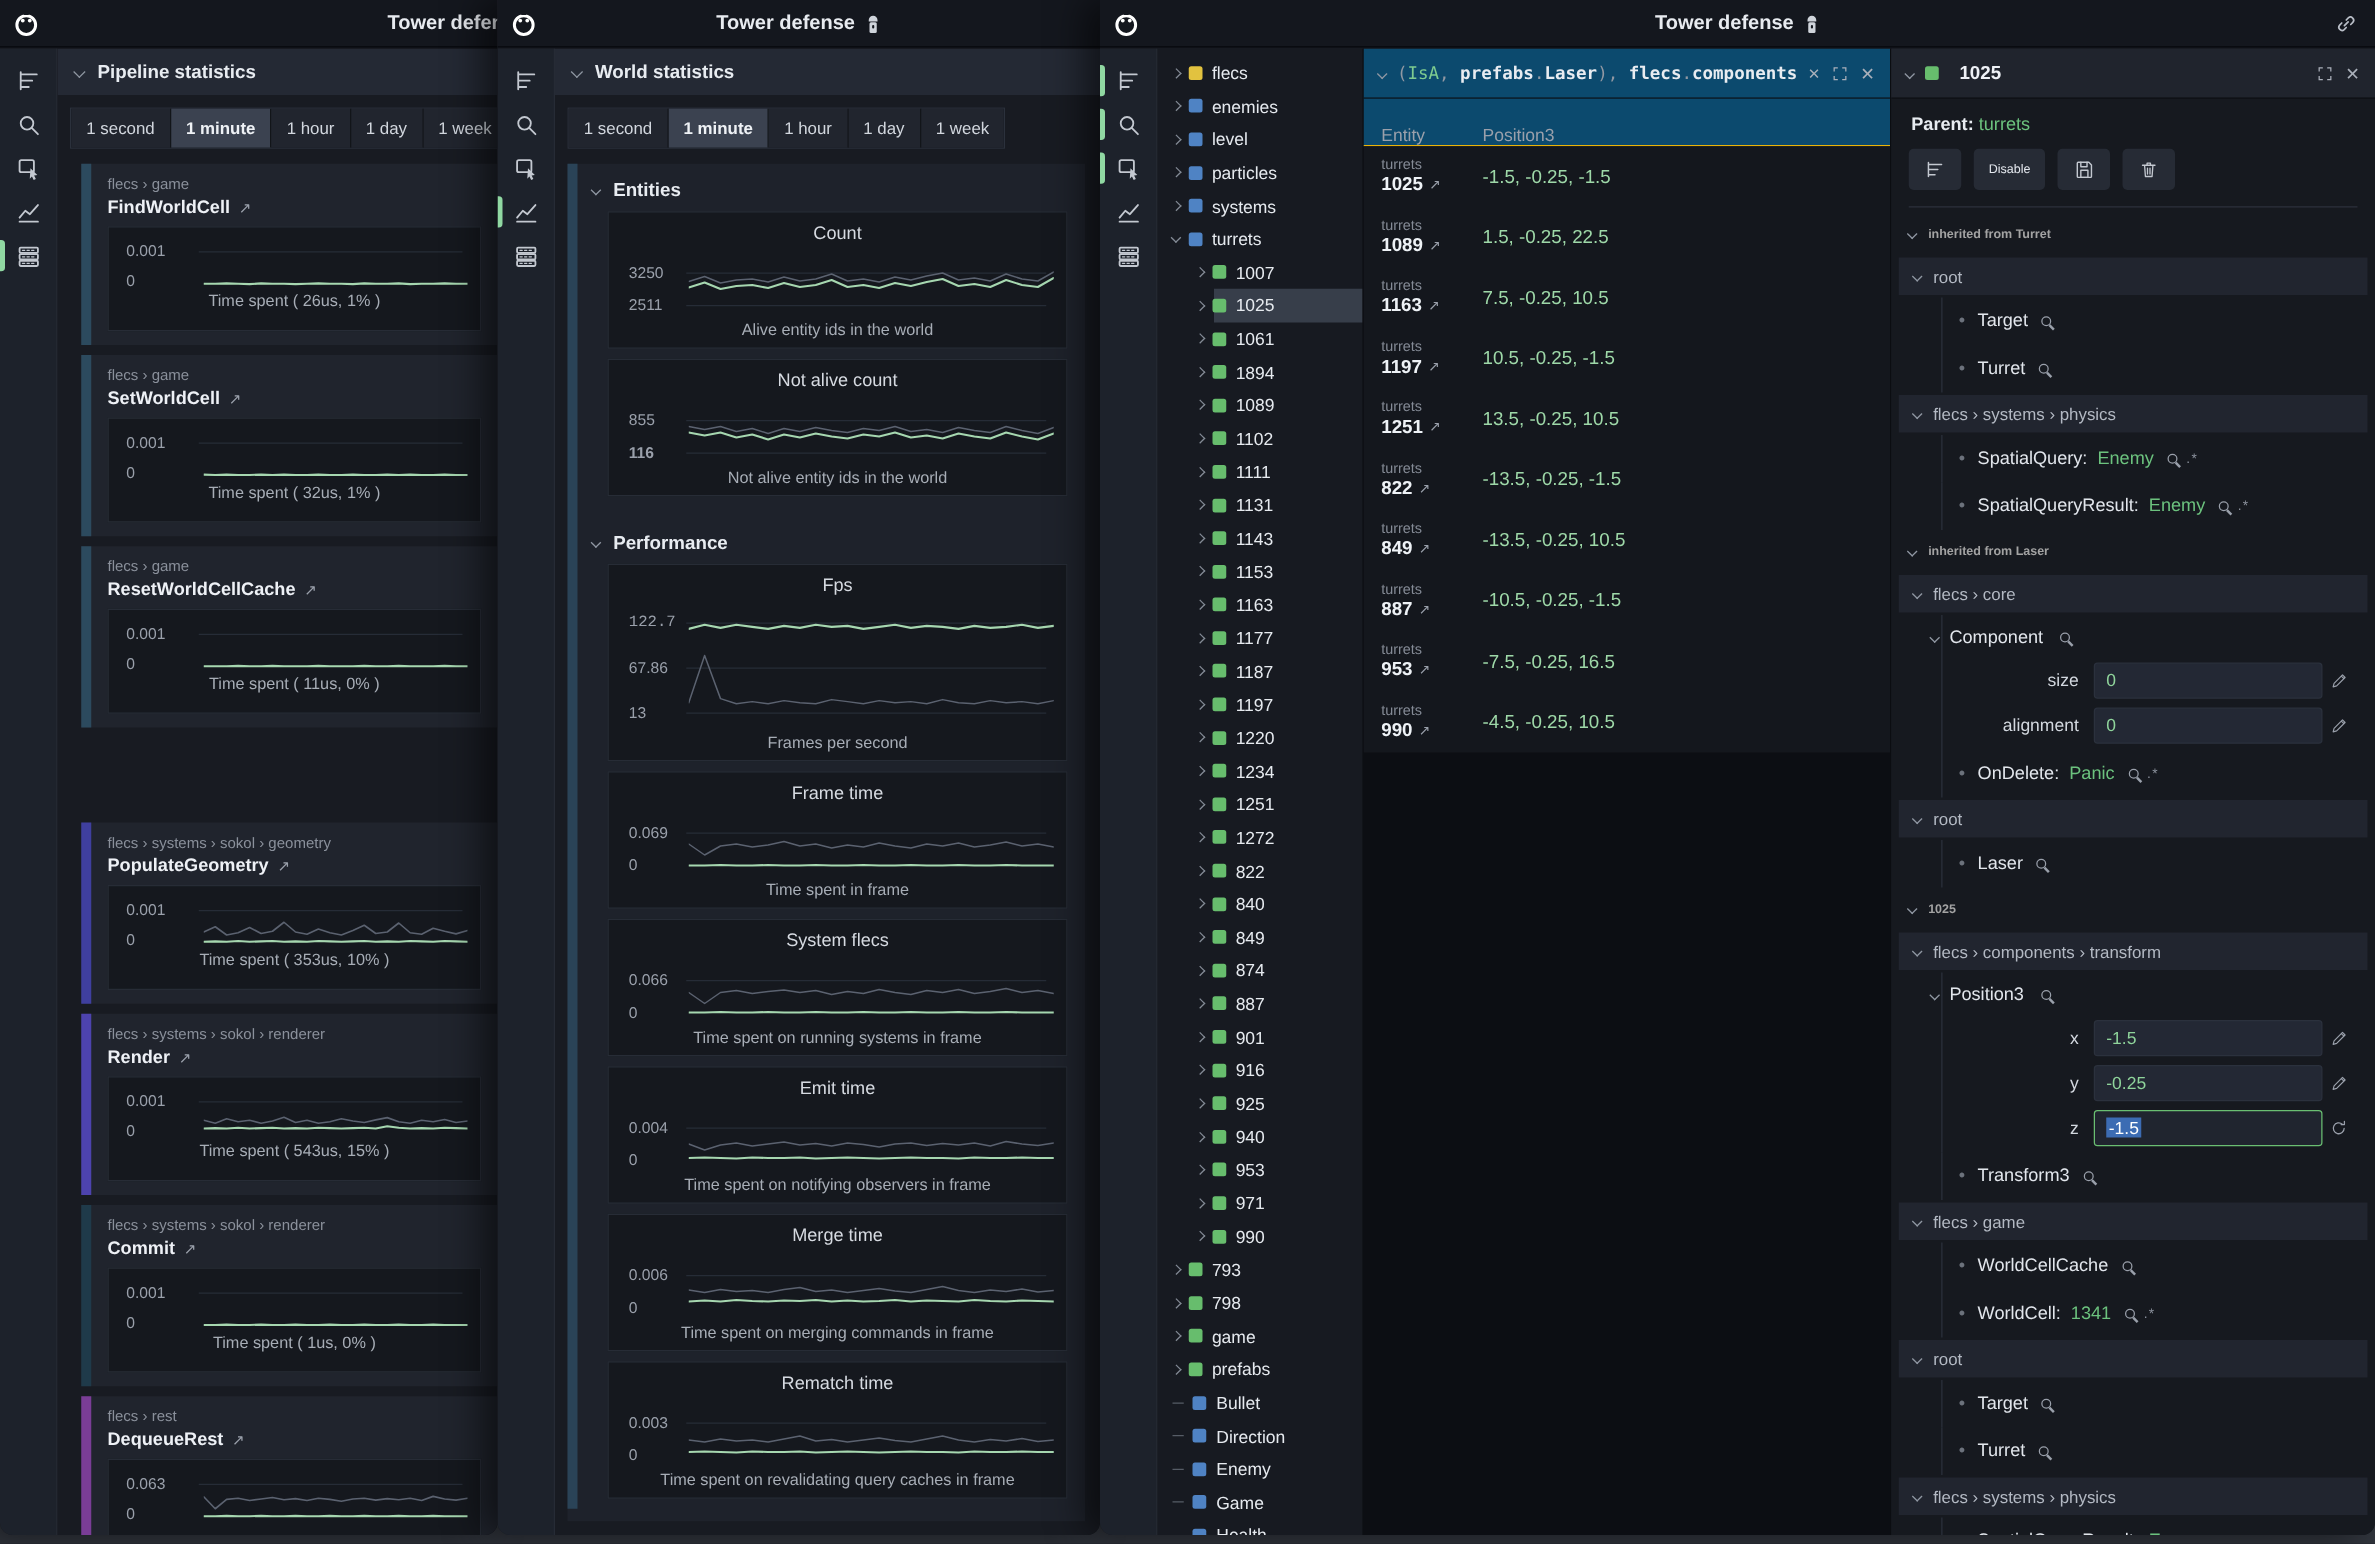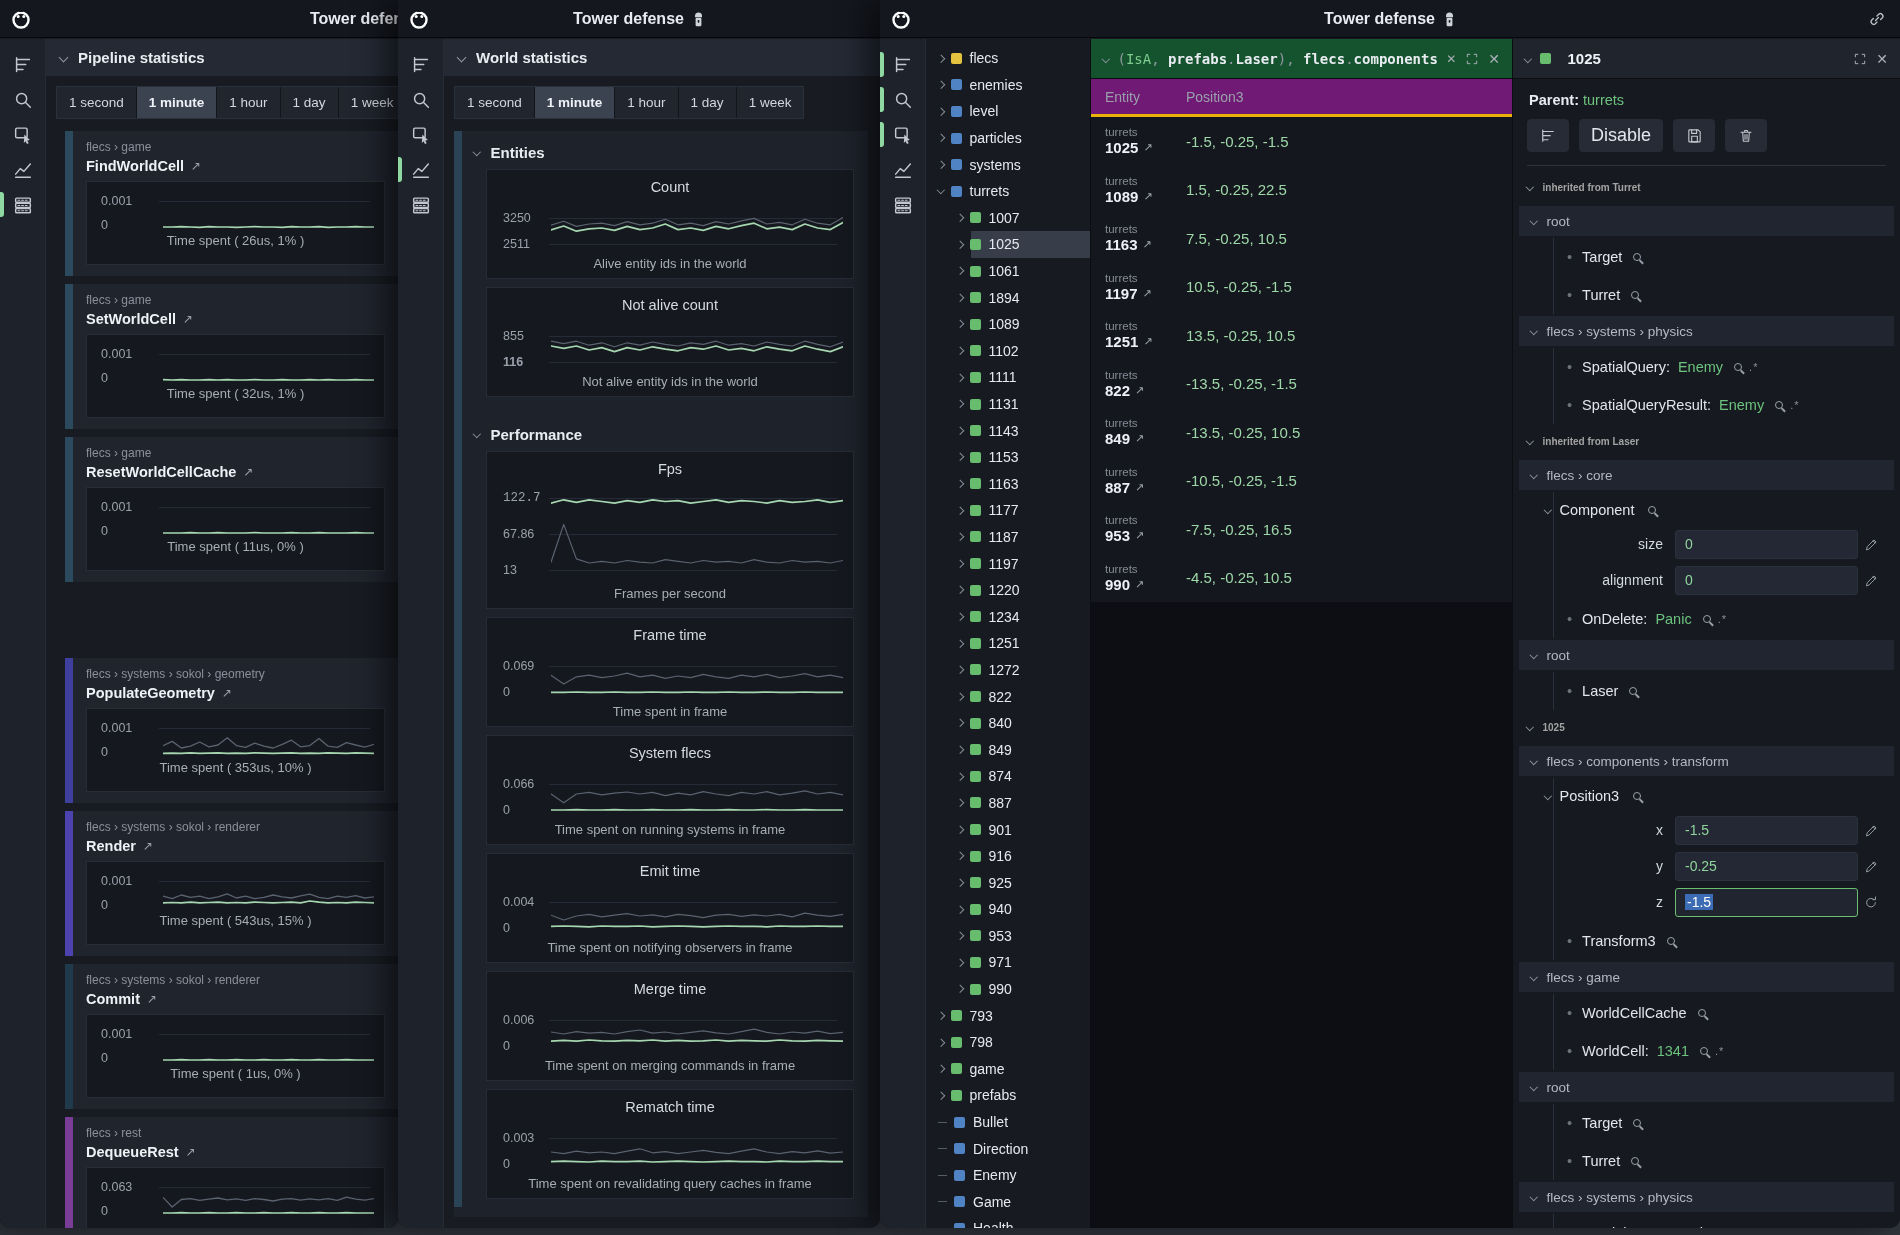--- a/index.html
+++ b/index.html
@@ -80,27 +80,27 @@
       transform:rotate(-45deg);flex:none;display:inline-block}
   .ar.ar-d{transform:rotate(45deg);margin-top:-3px}
   .ar.ar-leaf{width:9px;height:0;border:none;border-top:1.6px solid #565c66;transform:none}
   .sq{width:11px;height:11px;border-radius:2px;margin-right:8px;flex:none;display:inline-block}
   .sqy{background:#e2c23f}.sqb{background:#4f83c4}.sqg{background:#67bd6d}
   .trow.sel{background:linear-gradient(90deg,transparent 0,transparent 26px,#373e4a 26px)}
   .trow.d1.sel{background:linear-gradient(90deg,transparent 0,transparent 45px,#373e4a 45px)}
 
   
   .qpanel{width:422px;background:#0c0e13;border-right:1px solid #0b0d11;display:flex;flex-direction:column;flex:none}
-  .qhead{height:40px;background:#14532d;display:flex;align-items:center;padding:0 12px;gap:9px;
+  .qhead{height:40px;background:#0c4a6e;display:flex;align-items:center;padding:0 12px;gap:9px;
          border-bottom:1px solid #0b0d11;flex:none}
   .qtext{font-family:"DejaVu Sans Mono",monospace;font-size:14px;flex:1;white-space:nowrap;overflow:hidden;cursor:text}
   .qtext .dim{color:#9198a3}.qtext .grn{color:#7ecb90}.qtext .lit{color:#e8ecf1;font-weight:700}
   .qico{color:#aab0ba;font-size:13px;cursor:pointer;flex:none;display:flex;align-items:center}
   .qico svg{stroke:#aab0ba;fill:none;stroke-width:1.7}
-  .qthead{height:38px;background:#701a75;display:flex;align-items:center;border-bottom:3px solid #eab308;
+  .qthead{height:38px;background:#0c4a6e;display:flex;align-items:flex-end;border-bottom:1px solid #eab308;
           color:#9aa0ab;font-size:14px;flex:none}
   .qcol1{width:95px;padding-left:14px;flex:none}
   .qrows{background:#14171d}
   .qrow{height:48.5px;display:flex;align-items:center;cursor:pointer}
   .qe{width:95px;padding-left:14px;flex:none}
   .qparent{font-size:11.5px;color:#858b96;margin-bottom:1px}
   .qid{font-size:15px;font-weight:700;color:#eef2f6;display:flex;align-items:center}
   .qid .extlink{font-size:11px;margin-left:5px}
   .qpos{flex:1;color:#9ed8a8;font-size:15px}
 
@@ -108,21 +108,21 @@
   .ins{flex:1;background:#16191f;display:flex;flex-direction:column;min-width:0}
   .inshead{height:40px;background:#20242d;display:flex;align-items:center;gap:9px;padding:0 12px;
            border-bottom:1px solid #0b0d11;flex:none}
   .insid{font-weight:700;font-size:15px;color:#eef1f6;flex:1}
   .insbody{padding:10px 14px;overflow:hidden}
   .prow{font-size:14.5px;margin:3px 0 11px 2px}
   .plabel{font-weight:700;color:#e8ecf1}
   .grntext{color:#6cc27e}
   .btnrow{display:flex;gap:10px;margin-bottom:13px}
   .ibtn{height:33px;min-width:42px;padding:0 12px;background:#262b35;border-radius:4px;display:flex;
-        align-items:center;justify-content:center;color:#e3e7ed;font-size:18px;cursor:pointer}
+        align-items:center;justify-content:center;color:#e3e7ed;font-size:10px;cursor:pointer}
   .ibtn svg{stroke:#c3c8d0;fill:none;stroke-width:1.6;stroke-linecap:round;stroke-linejoin:round}
   .divider{height:1px;background:#2c313c;margin-bottom:4px}
   .blk{display:contents}
   .igroup{display:flex;align-items:center;gap:10px;height:34px;color:#a3a3a3;font-weight:700;font-size:10px;cursor:pointer}
   .igroup .chev{border-color:#9098a3}
   .isec{display:flex;align-items:center;gap:10px;height:30px;background:#21252f;margin:2px -8px;padding:0 12px;
         color:#b3b9c3;font-size:13.5px;cursor:pointer}
   .irow{display:flex;align-items:center;gap:6px;height:38px;padding-left:40px;font-size:14.5px;color:#e2e6ec;
         cursor:pointer;position:relative}
   .irow::before{content:"";position:absolute;left:26px;top:0;bottom:0;width:1px;background:#2b313c}

